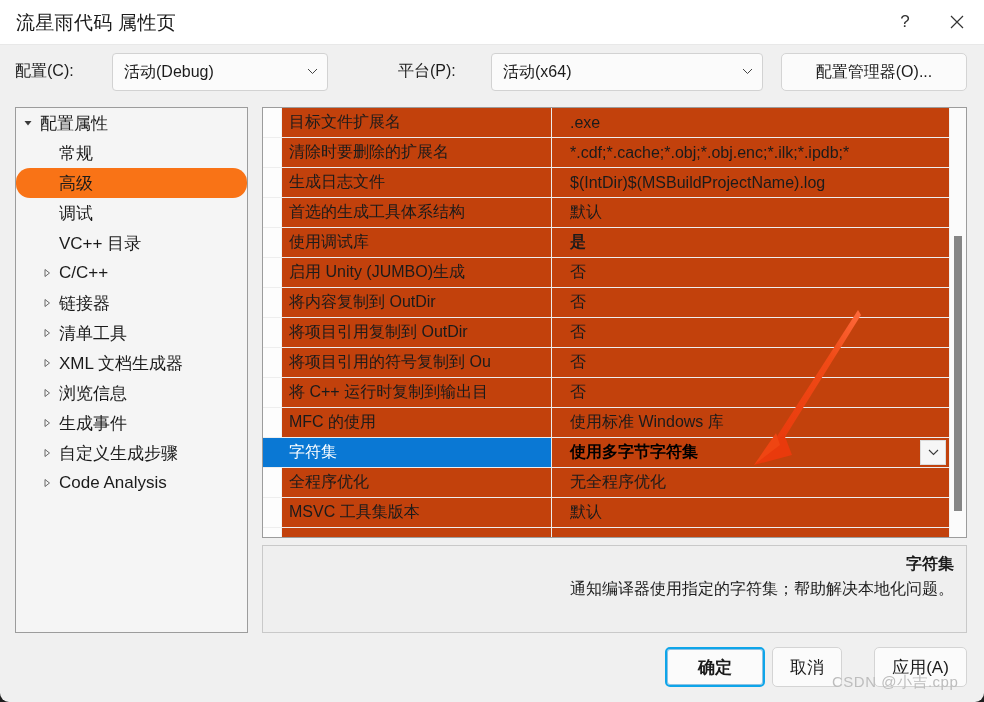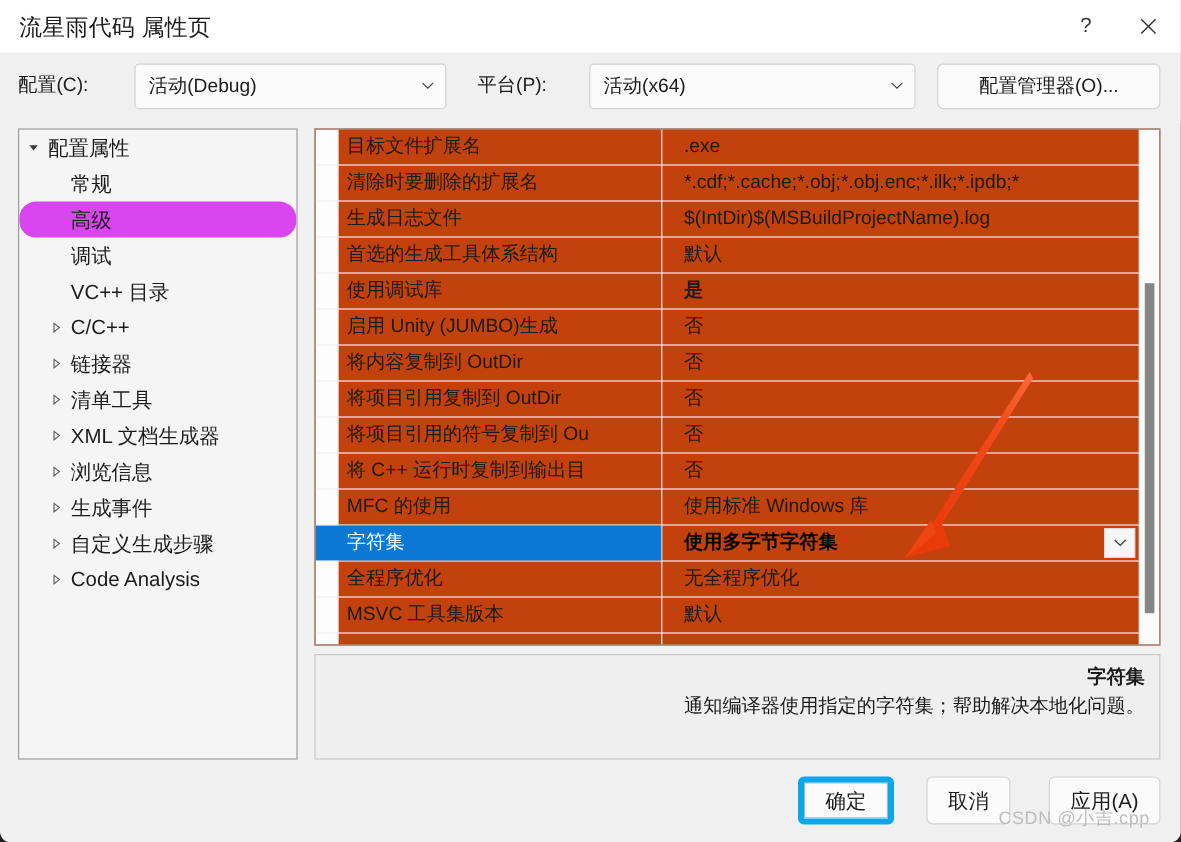--- a/index.html
+++ b/index.html
@@ -72,21 +72,21 @@
     position: absolute;
     left: 11px; top: 8px;
     font-size: 16px; color: #1b1b1b;
     white-space: nowrap; overflow: hidden;
   }
   .combo .chev {
     position: absolute;
     right: 9px; top: 14px;
     width: 11px; height: 7px;
   }
-  #config-combo { left: 112px; width: 260px; }
+  #config-combo { left: 112px; width: 216px; }
   #platform-combo { left: 491px; width: 272px; }
 
   #config-manager-btn {
     position: absolute;
     left: 781px; top: 8px;
     width: 186px; height: 38px;
     background: #fbfbfb;
     border: 1px solid #d4d4d4;
     border-radius: 5px;
     font-size: 16px; color: #1b1b1b;
@@ -105,21 +105,21 @@
     box-sizing: border-box;
     overflow: hidden;
   }
   .tree-item {
     position: relative;
     height: 30px;
     display: flex; align-items: center;
     font-size: 17px; color: #1b1b1b;
     white-space: nowrap;
   }
-  .tree-item.selected { background: #d946ef; border-radius: 14px; }
+  .tree-item.selected { background: #f97316; border-radius: 14px; }
   .tree-arrow {
     position: absolute;
     width: 14px; height: 14px;
     display: flex; align-items: center; justify-content: center;
   }
   .tree-label { position: absolute; }
 
   
   .d0 .tree-arrow { left: 5px; }
   .d0 .tree-label { left: 24px; }
@@ -243,23 +243,24 @@
     top: 647px; height: 40px;
     background: #fbfbfb;
     border: 1px solid #d4d4d4;
     border-radius: 5px;
     font-size: 17px; color: #1b1b1b;
     display: flex; align-items: center; justify-content: center;
     box-sizing: border-box;
     white-space: nowrap;
   }
   #ok-btn {
-    left: 665px; width: 80px;
-    border: 5px solid #0ea5e9;
+    left: 665px; width: 100px;
+    border: 2px solid #0ea5e9;
     box-shadow: 0 0 0 1px #8cc2e4 inset;
+    font-weight: bold;
   }
   #cancel-btn { left: 772px; width: 70px; }
   #apply-btn { left: 874px; width: 93px; }
 
   
   #annotation-arrow {
     position: absolute;
     left: 740px; top: 305px;
     width: 135px; height: 170px;
     pointer-events: none;

